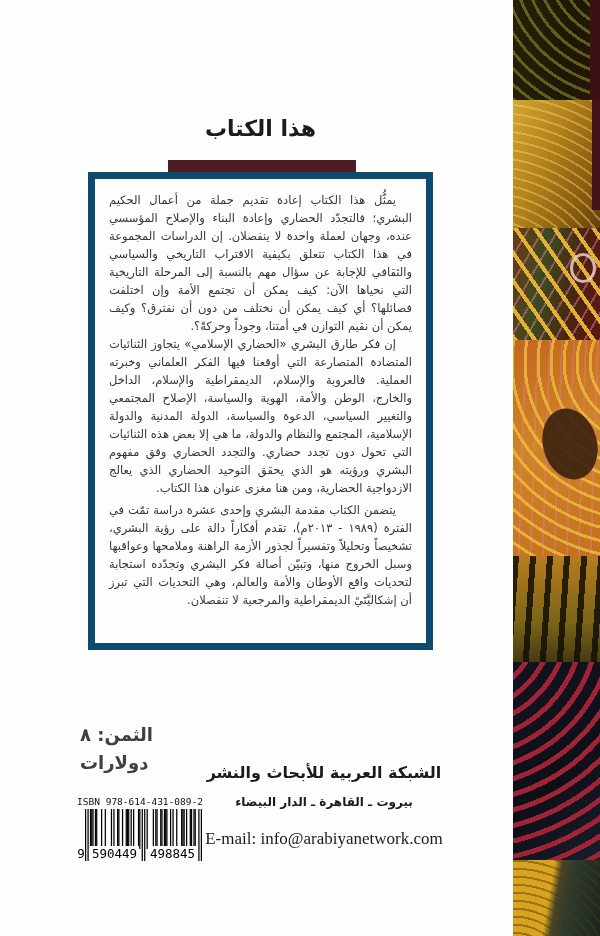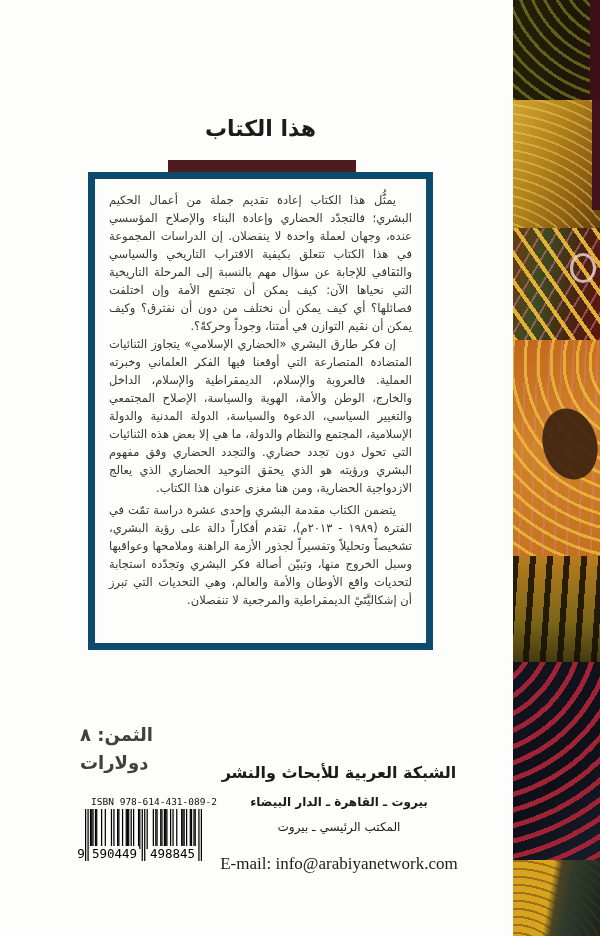--- a/index.html
+++ b/index.html
@@ -29,36 +29,35 @@
   .about-box p { text-indent:16px; }
   .about-box p.gap-above { margin-top:4px; }
   
   .price-block {
     position:absolute; left:80px; top:708px; width:130px;
     direction:rtl; text-align:left;
     font-size:18px; font-weight:600; color:#404040; line-height:28px;margin-top:13px;
   }
   
   .publisher-block {
-    position:absolute; left:213px; top:762px; width:252px;
+    position:absolute; left:198px; top:762px; width:252px;
     direction:rtl; text-align:center; color:#1d1a1b;
   }
   .pub-name   { font-size:16px; font-weight:bold; line-height:22px; }
   .pub-cities { font-size:12px; font-weight:bold; margin-top:11px; }
   .pub-office { font-size:12px; margin-top:11px; }
   .pub-phone  { font-size:12px; margin-top:5px; }
   .pub-email  { font-size:17px; margin-top:20px; direction:ltr;
                 font-family:"Liberation Serif", serif; }
   
   .barcode-block { position:absolute; left:75px; top:796px; width:130px; height:72px; }
   .isbn-label {
     width:130px; text-align:center;
     font-family:"DejaVu Sans Mono", monospace; font-size:9.5px; color:#111;
     white-space:nowrap;
-    margin-left:14px;
   }
   .bars { position:absolute; left:10px; top:13px; width:117px; height:52px; }
   .bc-digits {
     position:absolute; top:50px; height:15px;
     font-family:"DejaVu Sans Mono", monospace; font-size:12.5px; line-height:15px;
     color:#000; background:#fdfdfc; text-align:center;
   }
   .bc-first  { left:0;  width:12px; background:transparent; }
   .bc-g1     { left:15px; width:49px; }
   .bc-g2     { left:73px; width:49px; }
@@ -121,21 +120,20 @@
   <p class="gap-above">يتضمن الكتاب مقدمة البشري وإحدى عشرة دراسة تمّت في الفترة (١٩٨٩ - ٢٠١٣م)، تقدم أفكاراً دالة على رؤية البشري، تشخيصاً وتحليلاً وتفسيراً لجذور الأزمة الراهنة وملامحها وعواقبها وسبل الخروج منها، وتبيّن أصالة فكر البشري وتجدّده استجابة لتحديات واقع الأوطان والأمة والعالم، وهي التحديات التي تبرز أن إشكاليَّتَيْ الديمقراطية والمرجعية لا تنفصلان.</p>
 </div>
 
 <div class="price-block">
   <div>الثمن: ٨ دولارات</div>
 </div>
 
 <div class="publisher-block">
   <div class="pub-name">الشبكة العربية للأبحاث والنشر</div>
   <div class="pub-cities">بيروت ـ القاهرة ـ الدار البيضاء</div>
-  <div class="pub-office">المكتب الرئيسي ـ بيروت</div>
   <div class="pub-email">E-mail: info@arabiyanetwork.com</div>
 </div>
 
 <div class="barcode-block">
   <div class="isbn-label">ISBN 978-614-431-089-2</div>
   <svg class="bars" id="barcode-svg" viewBox="0 0 95 52" preserveAspectRatio="none">
       <rect x="0" y="0" width="1" height="52" fill="#000"></rect>
       <rect x="2" y="0" width="1" height="52" fill="#000"></rect>
       <rect x="4" y="0" width="1" height="40" fill="#000"></rect>
       <rect x="5" y="0" width="1" height="40" fill="#000"></rect>

